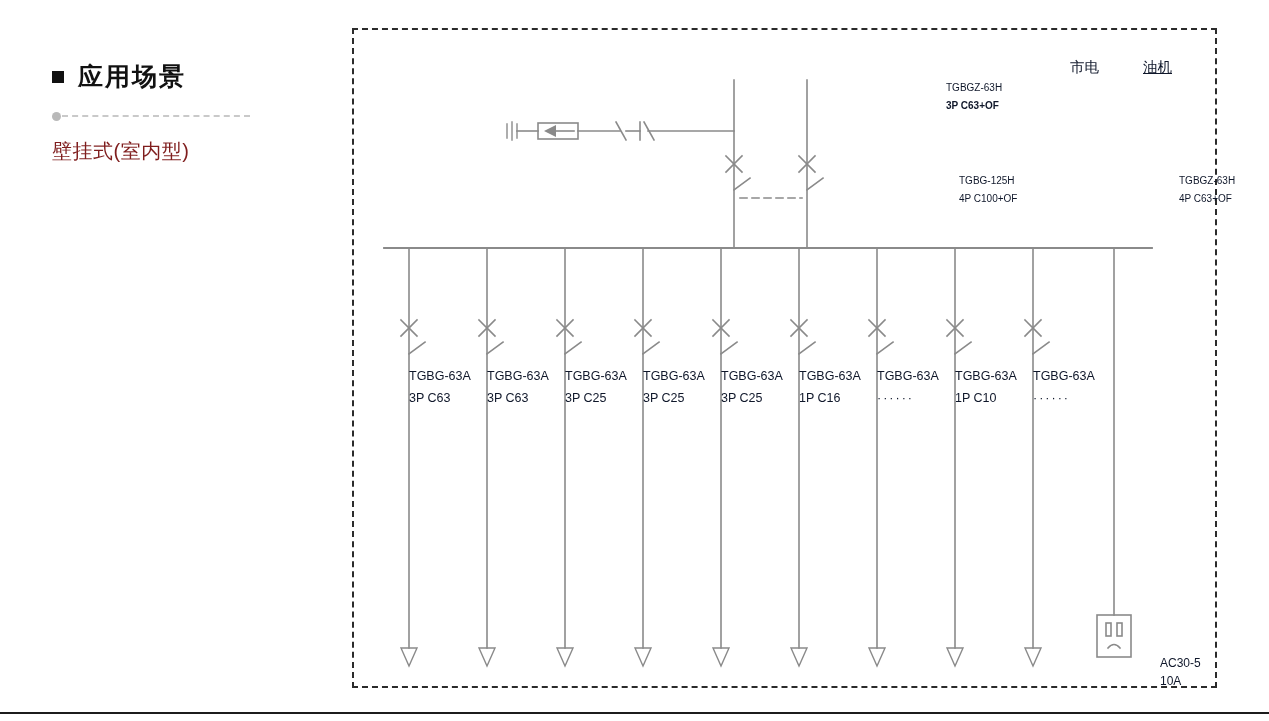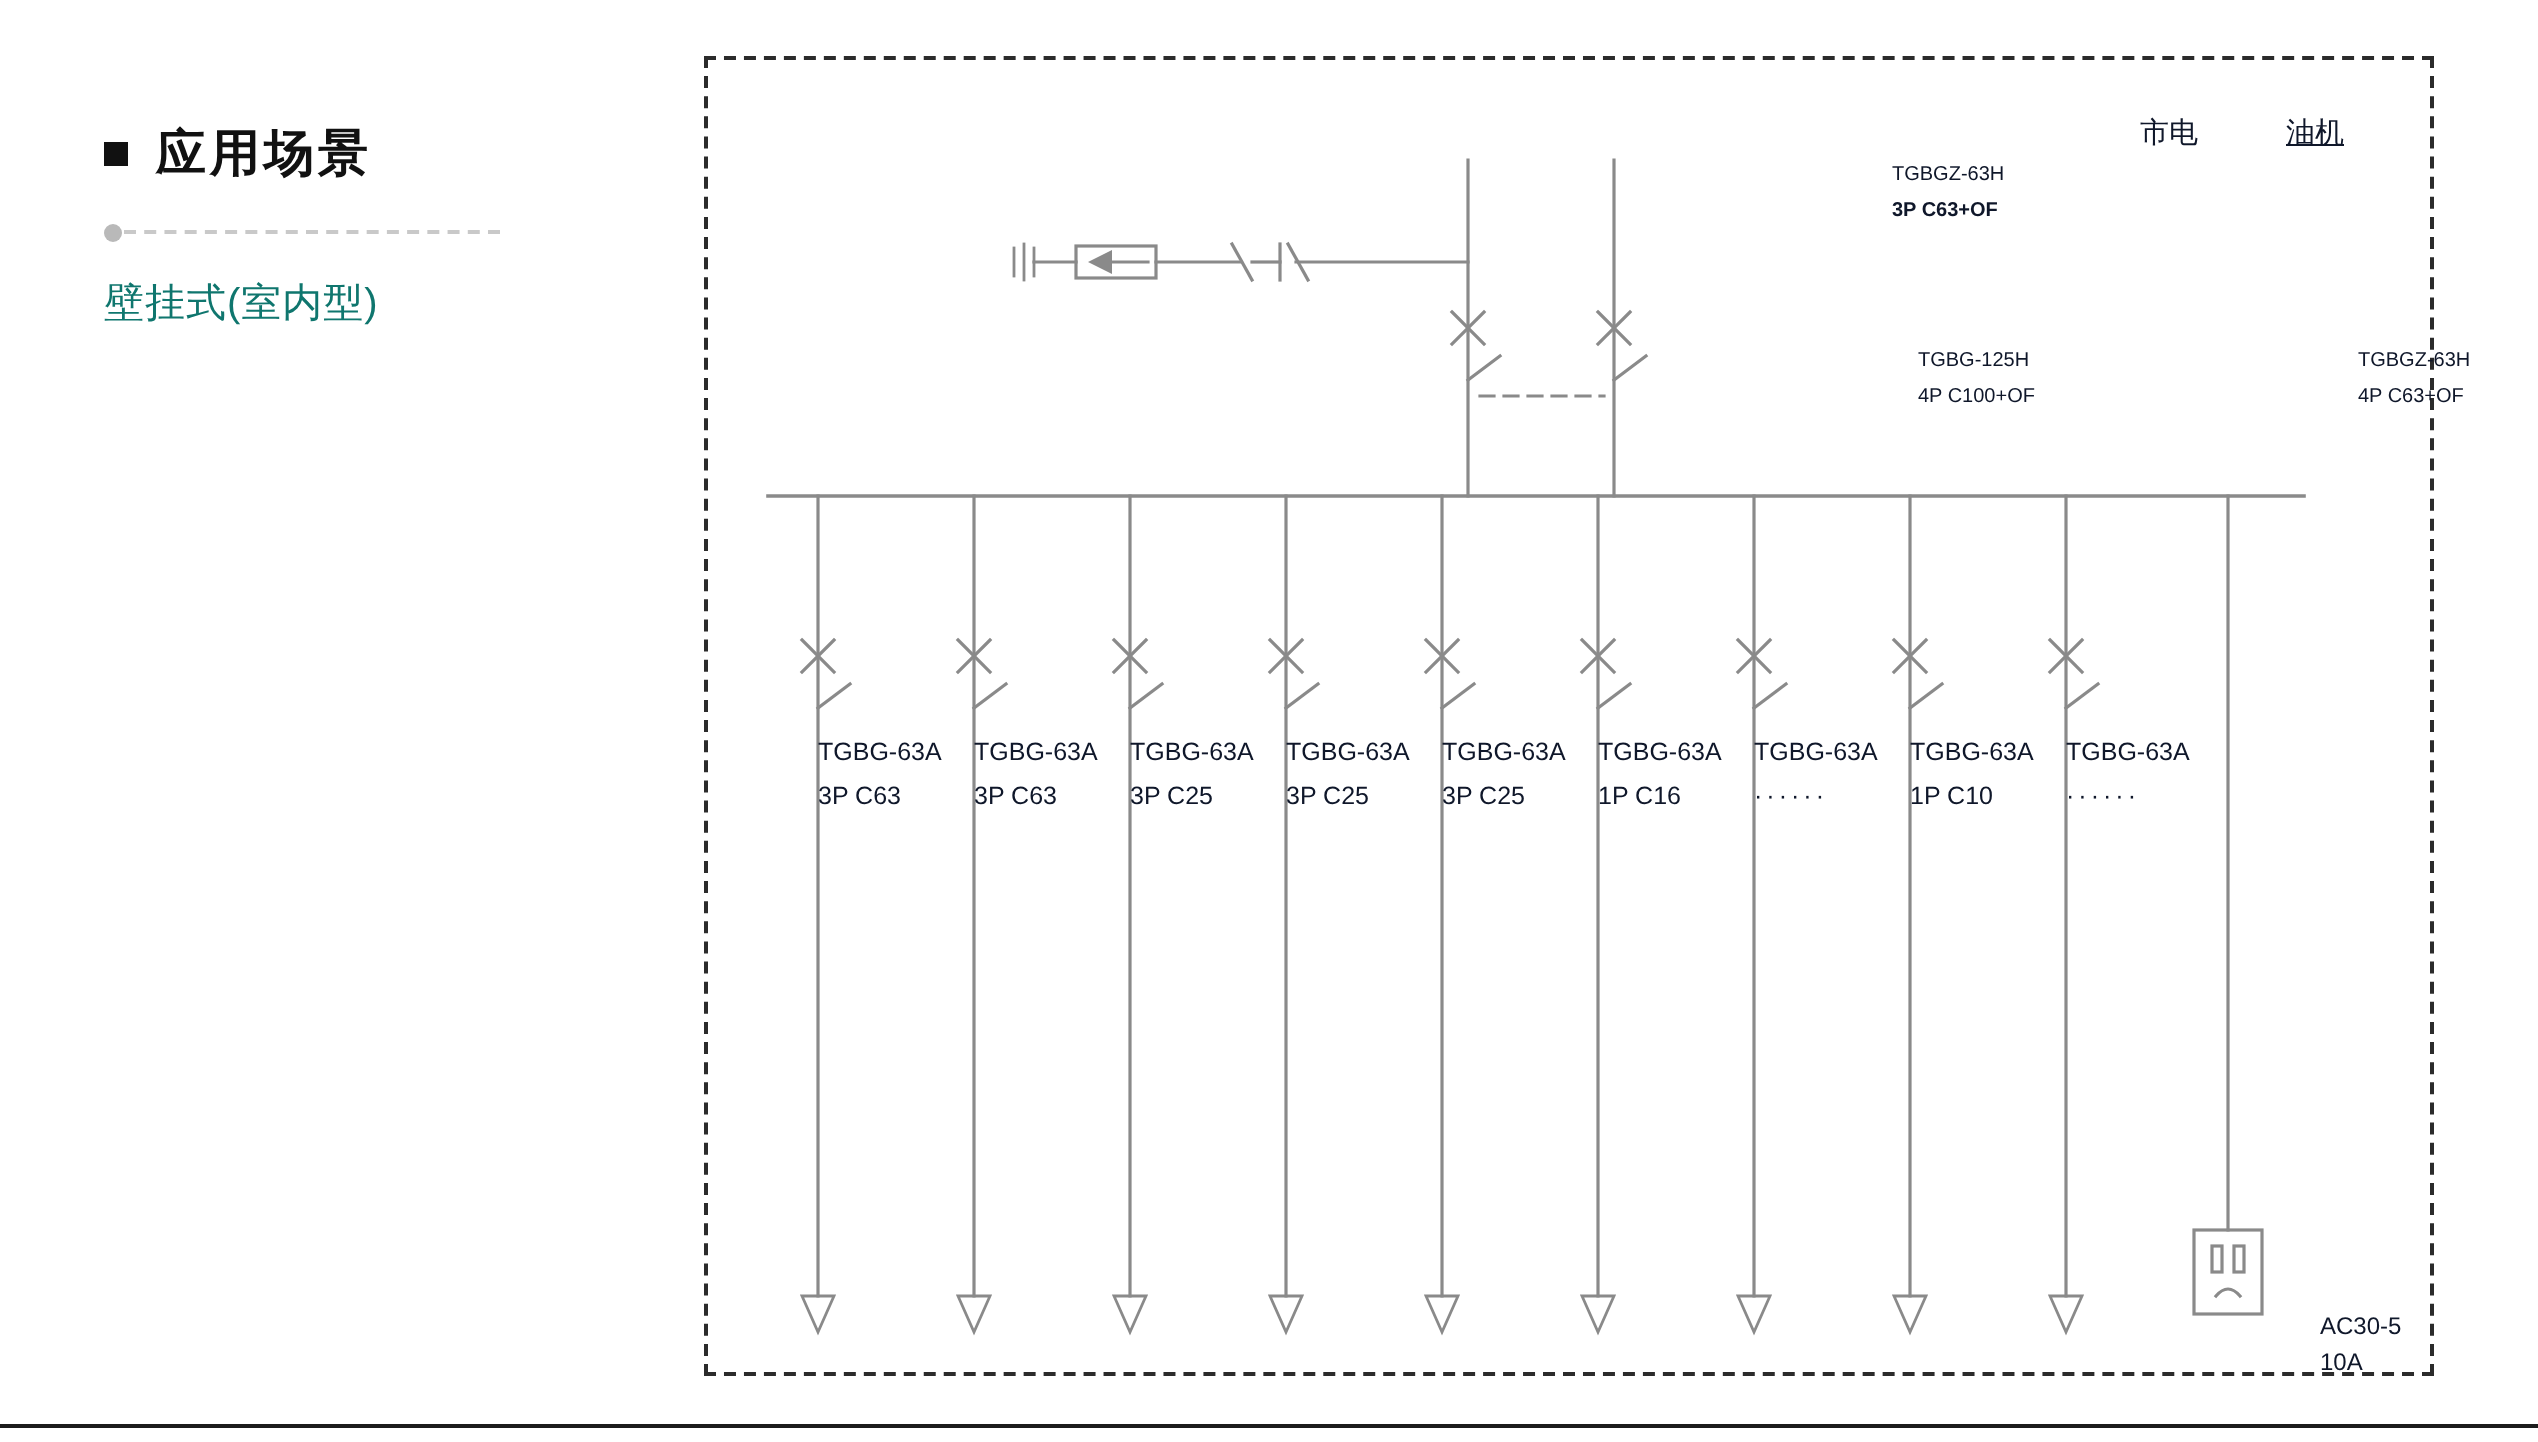--- a/index.html
+++ b/index.html
@@ -61,21 +61,21 @@
   }
   .divider-line {
     flex: 1 1 auto;
     height: 0;
     border-top: 2px dashed #c9c9c9;
     margin-left: 1px;
     max-width: 188px;
   }
   .left-item {
     font-size: 20px;
-    color: #0f766e;
+    color: #7f1d1d;
     margin-top: 17px;
     letter-spacing: 0.5px;
   }
 
   
   .diagram-frame {
     position: absolute;
     left: 352px;
     top: 28px;
     width: 865px;

